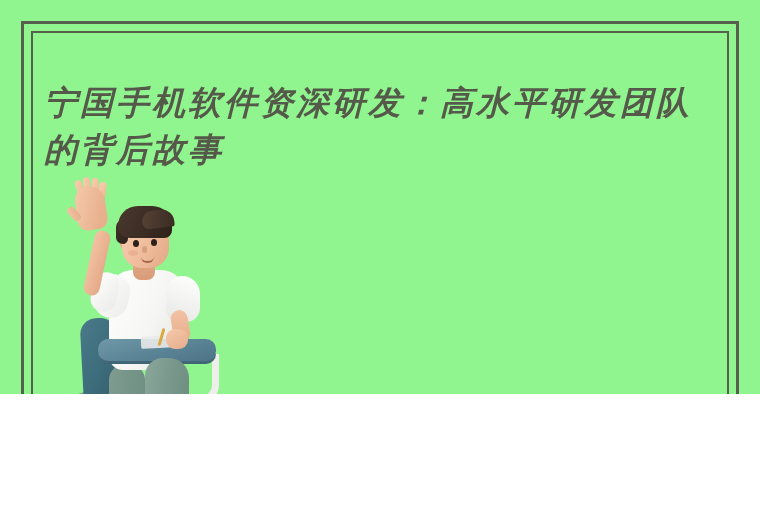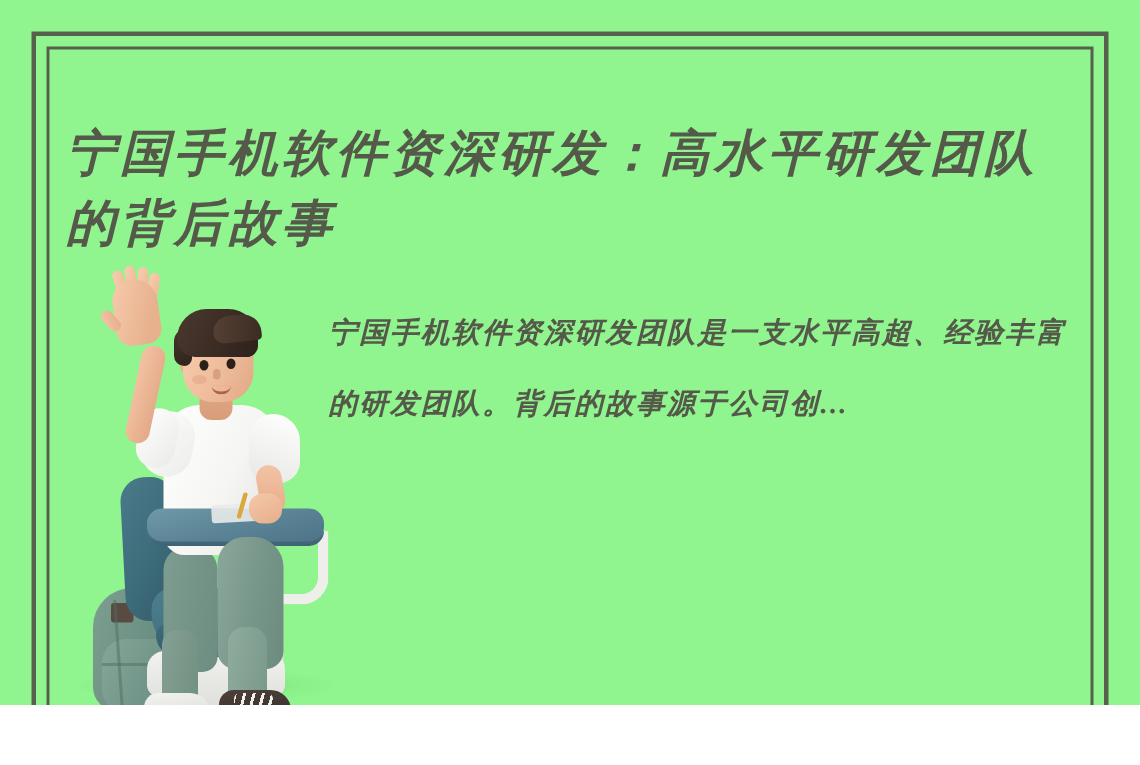--- a/index.html
+++ b/index.html
@@ -9,21 +9,21 @@
   body {
     width: 760px;
     height: 510px;
     overflow: hidden;
     font-family: "Liberation Sans", sans-serif;
   }
 
   #poster {
     position: relative;
     width: 760px;
-    height: 470px;
+    height: 394px;
     background: #90f58e;
     overflow: hidden;
   }
 
   
   .frame-outer {
     position: absolute;
     left: 21px;
     top: 21px;
     width: 718px;
@@ -340,21 +340,20 @@
 </head>
 <body>
 
 <div id="poster">
 
   <div class="frame-outer"></div>
   <div class="frame-inner"></div>
 
   <h1 class="title">宁国手机软件资深研发：高水平研发团队的背后故事</h1>
 
-  <p class="summary">宁国手机软件资深研发团队是一支水平高超、经验丰富的研发团队。背后的故事源于公司创...</p>
 
   <div class="illustration">
 
     <div class="ground-shadow"></div>
 
     <div class="bp-body"></div>
     <div class="bp-handle"></div>
     <div class="bp-strap"></div>
     <div class="bp-patch"></div>
     <div class="bp-front"></div>

